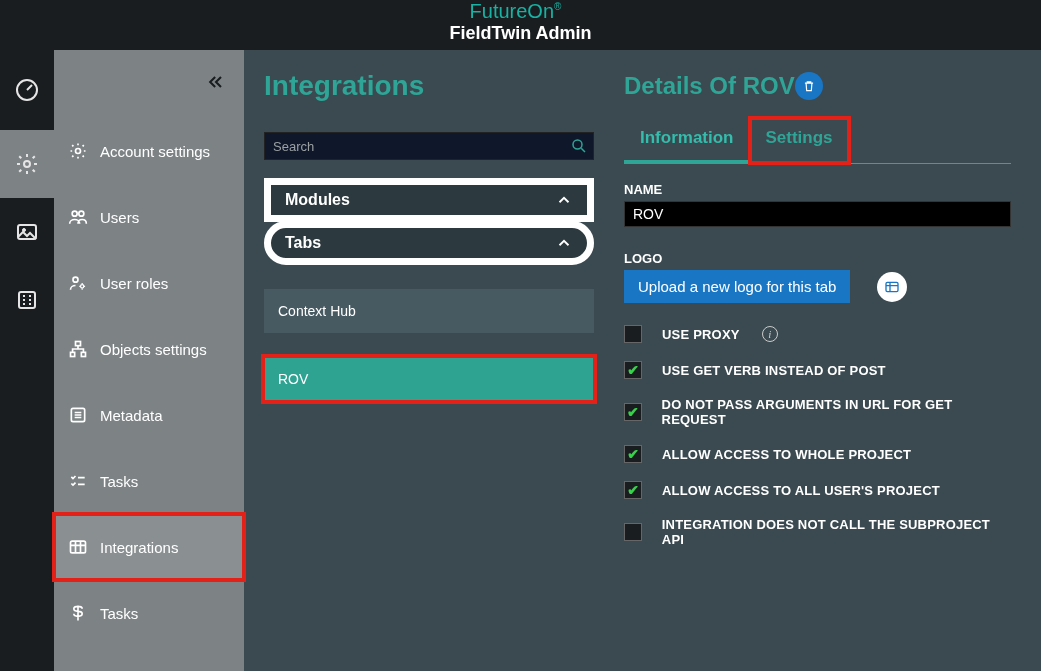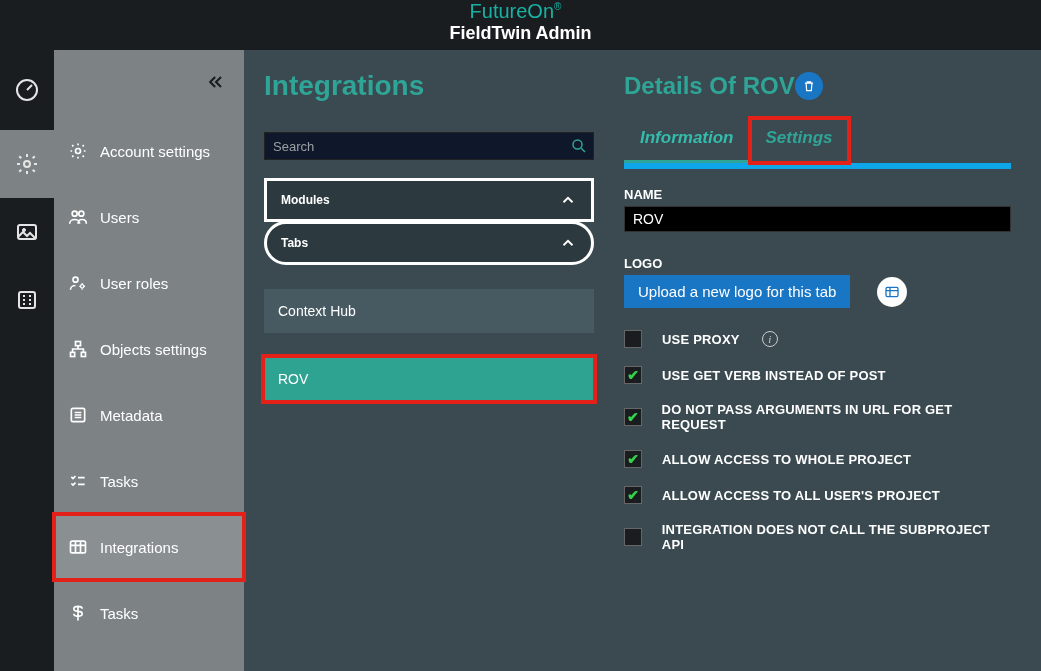--- a/index.html
+++ b/index.html
@@ -34,33 +34,33 @@
 
 
 .col-left { width: 330px; display: flex; flex-direction: column; }
 .page-title { color: #2fa597; font-size: 28px; font-weight: 700; margin-bottom: 30px; }
 
 .search-wrap { position: relative; margin-bottom: 18px; }
 .search-input { width: 100%; height: 28px; background: #0f172a; border: 1px solid #222; color: #ccc; padding: 0 28px 0 8px; font-size: 13px; }
 .search-input::placeholder { color: #9aa0a2; }
 .search-icon { position: absolute; right: 6px; top: 5px; stroke: #2fa597; }
 
-.accordion-header { height: 44px; background: #2c393e; border: 3px solid #ffffff; color: #ffffff; font-weight: 600; font-size: 12px; display: flex; align-items: center; justify-content: space-between; padding: 0 14px; cursor: pointer; }
+.accordion-header { height: 44px; background: #2c393e; border: 7px solid #ffffff; color: #ffffff; font-weight: 600; font-size: 16px; display: flex; align-items: center; justify-content: space-between; padding: 0 14px; cursor: pointer; }
 .accordion-header + .accordion-header { margin-top: -1px; border-radius: 22px; }
 
 .list-item { height: 44px; background: #475a61; color: #ffffff; font-size: 14px; display: flex; align-items: center; padding: 0 14px; cursor: pointer; margin-top: 24px; }
 .list-item.active { background: #2ea391; outline: 4px solid #e32118; outline-offset: -1px; position: relative; z-index: 2; }
 
 
 .col-right { flex: 1; display: flex; flex-direction: column; }
 .details-title { color: #2fa597; font-size: 24px; font-weight: 700; display: flex; align-items: center; margin-bottom: 18px; margin-top: 2px; }
 .delete-badge { width: 28px; height: 28px; border-radius: 50%; background: #1976c5; display: flex; align-items: center; justify-content: center; cursor: pointer; }
 .delete-badge svg { stroke: #ffffff; fill: #ffffff; }
 
-.tabs { display: flex; border-bottom: 6px solid #0ea5e9; margin-bottom: 18px; font-style: italic; }
+.tabs { display: flex; border-bottom: 1px solid #0ea5e9; margin-bottom: 18px; }
 .tab { padding: 10px 16px 12px 16px; color: #2fa597; font-size: 17px; font-weight: 700; cursor: pointer; }
 .tab.active { border-bottom: 3px solid #2fa597; color: #34bcac; }
 .tab.highlighted { outline: 4px solid #e32118; outline-offset: -2px; }
 
 .form-label { color: #ffffff; font-size: 13px; font-weight: 700; margin-bottom: 4px; }
 .text-input { width: 100%; max-width: 410px; height: 26px; background: #000000; border: 1px solid #333; color: #ffffff; padding: 0 8px; font-size: 14px; margin-bottom: 24px; }
 
 .upload-row { display: flex; align-items: center; gap: 27px; margin-bottom: 22px; }
 .upload-btn { background: #1976c5; color: #ffffff; border: none; padding: 8px 14px; font-size: 15px; cursor: pointer; }
 .round-icon-btn { width: 30px; height: 30px; border-radius: 50%; background: #ffffff; display: flex; align-items: center; justify-content: center; cursor: pointer; }

